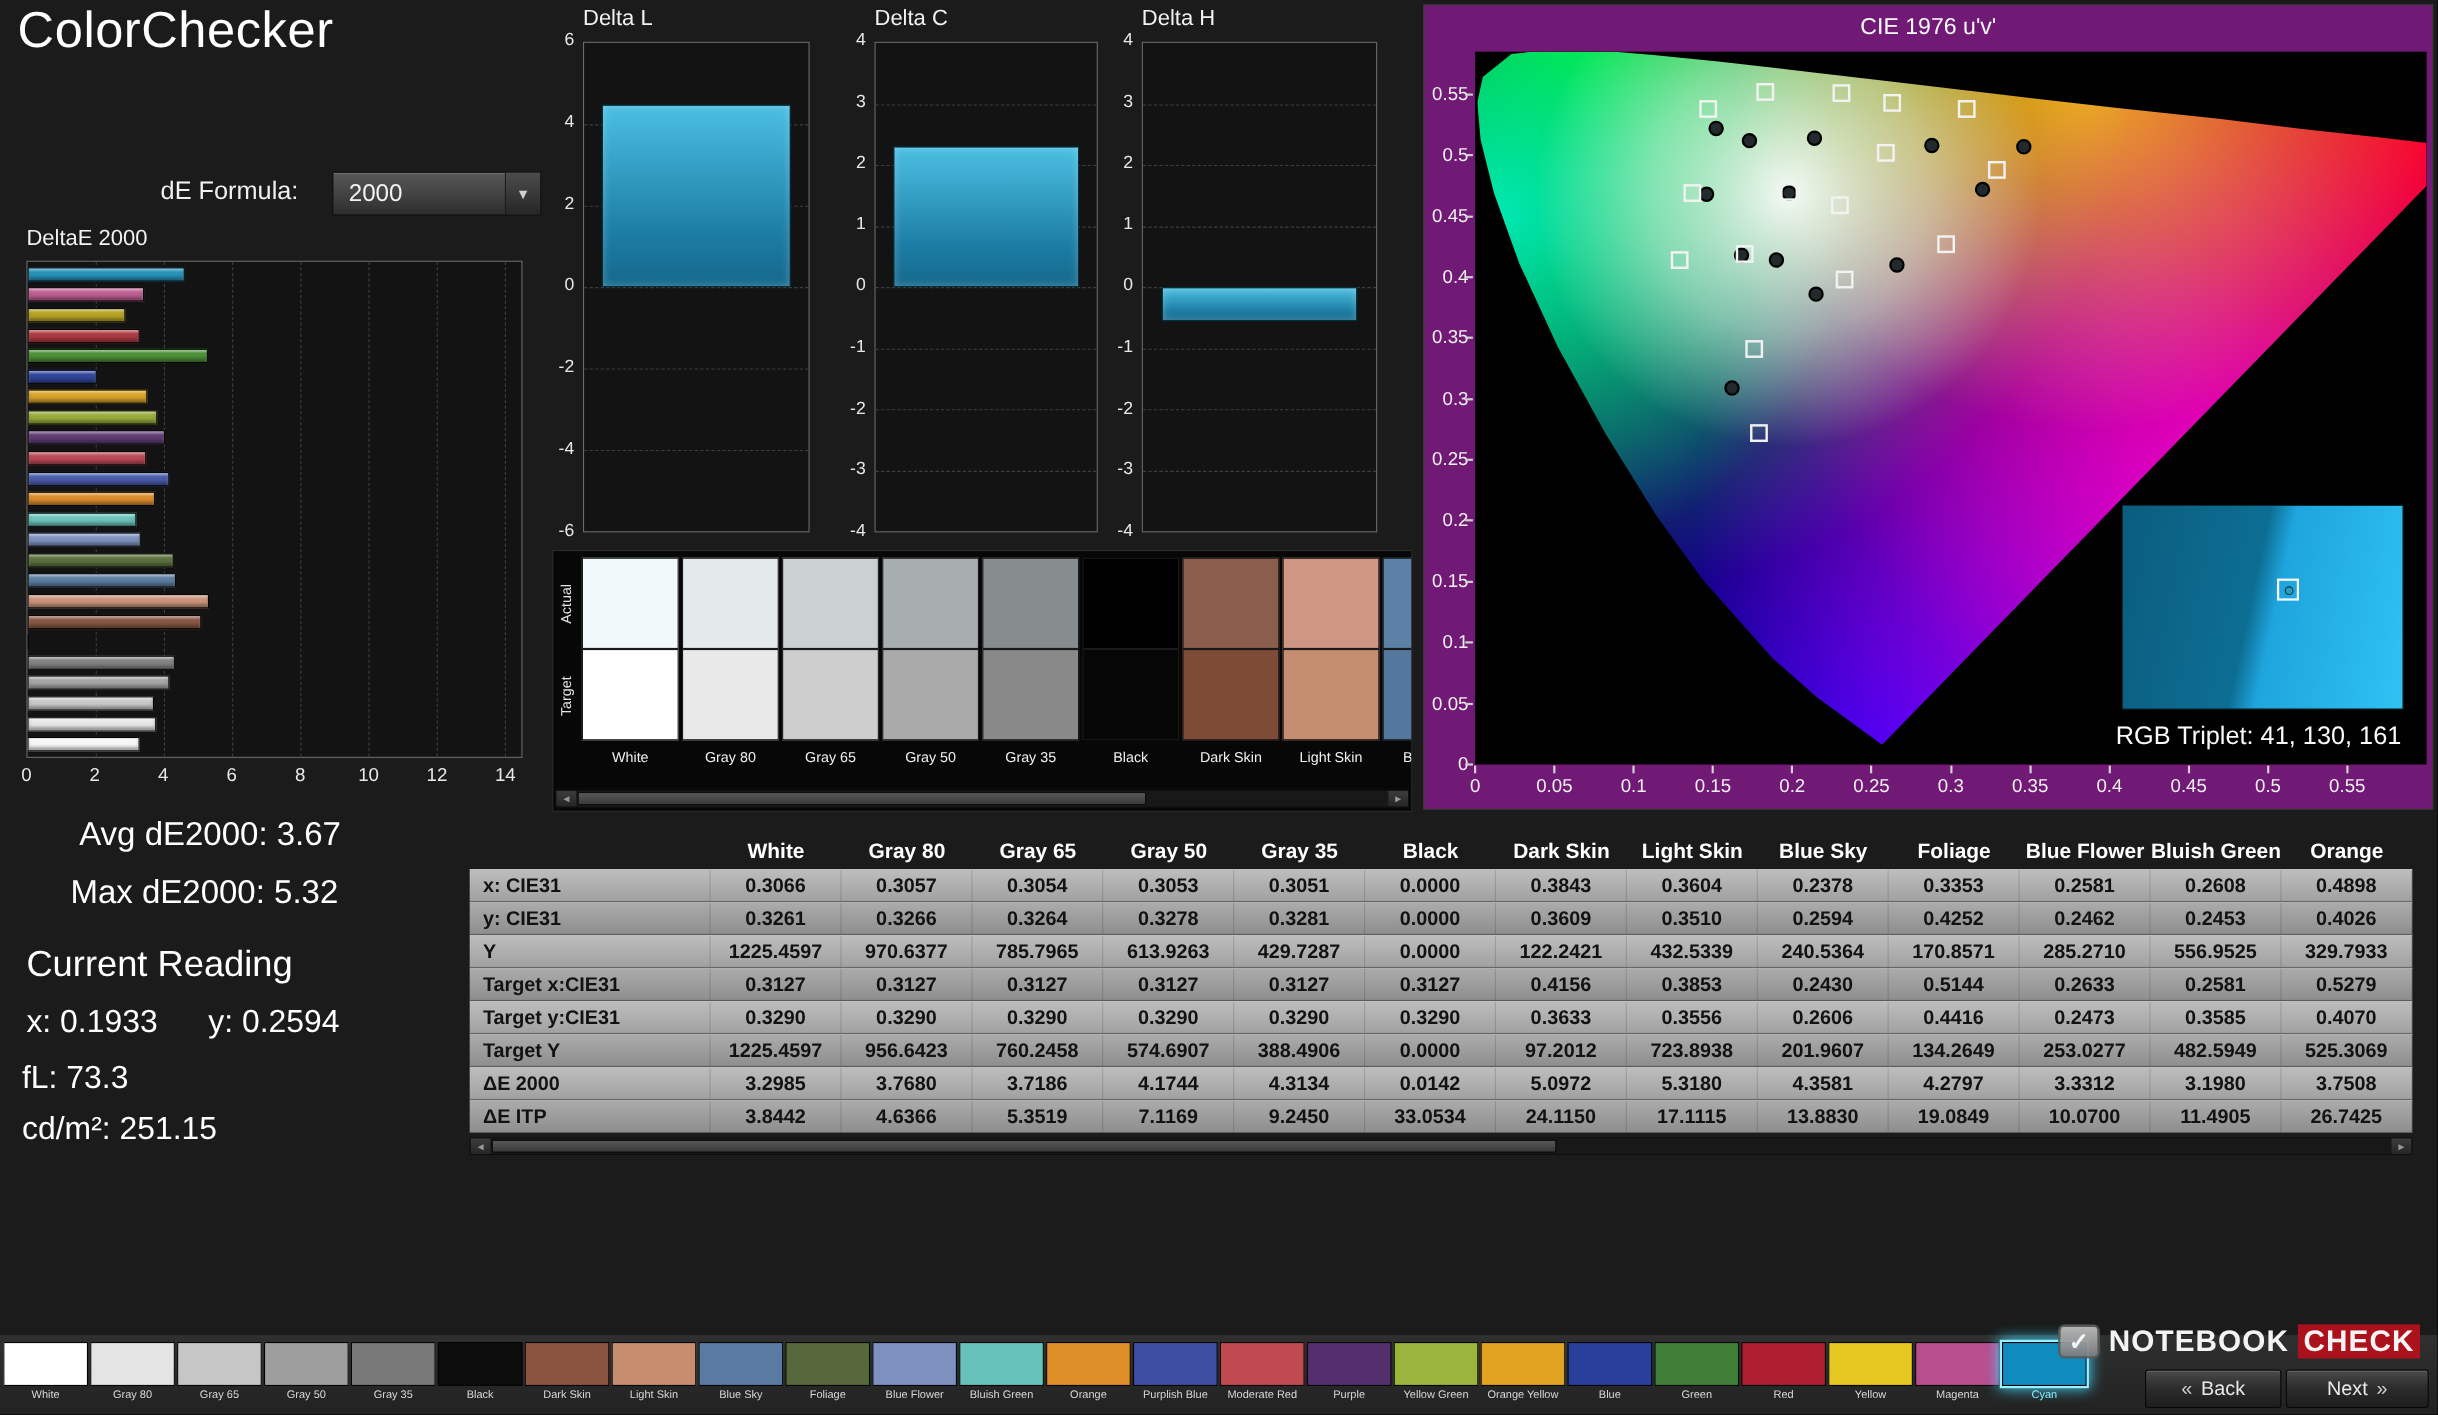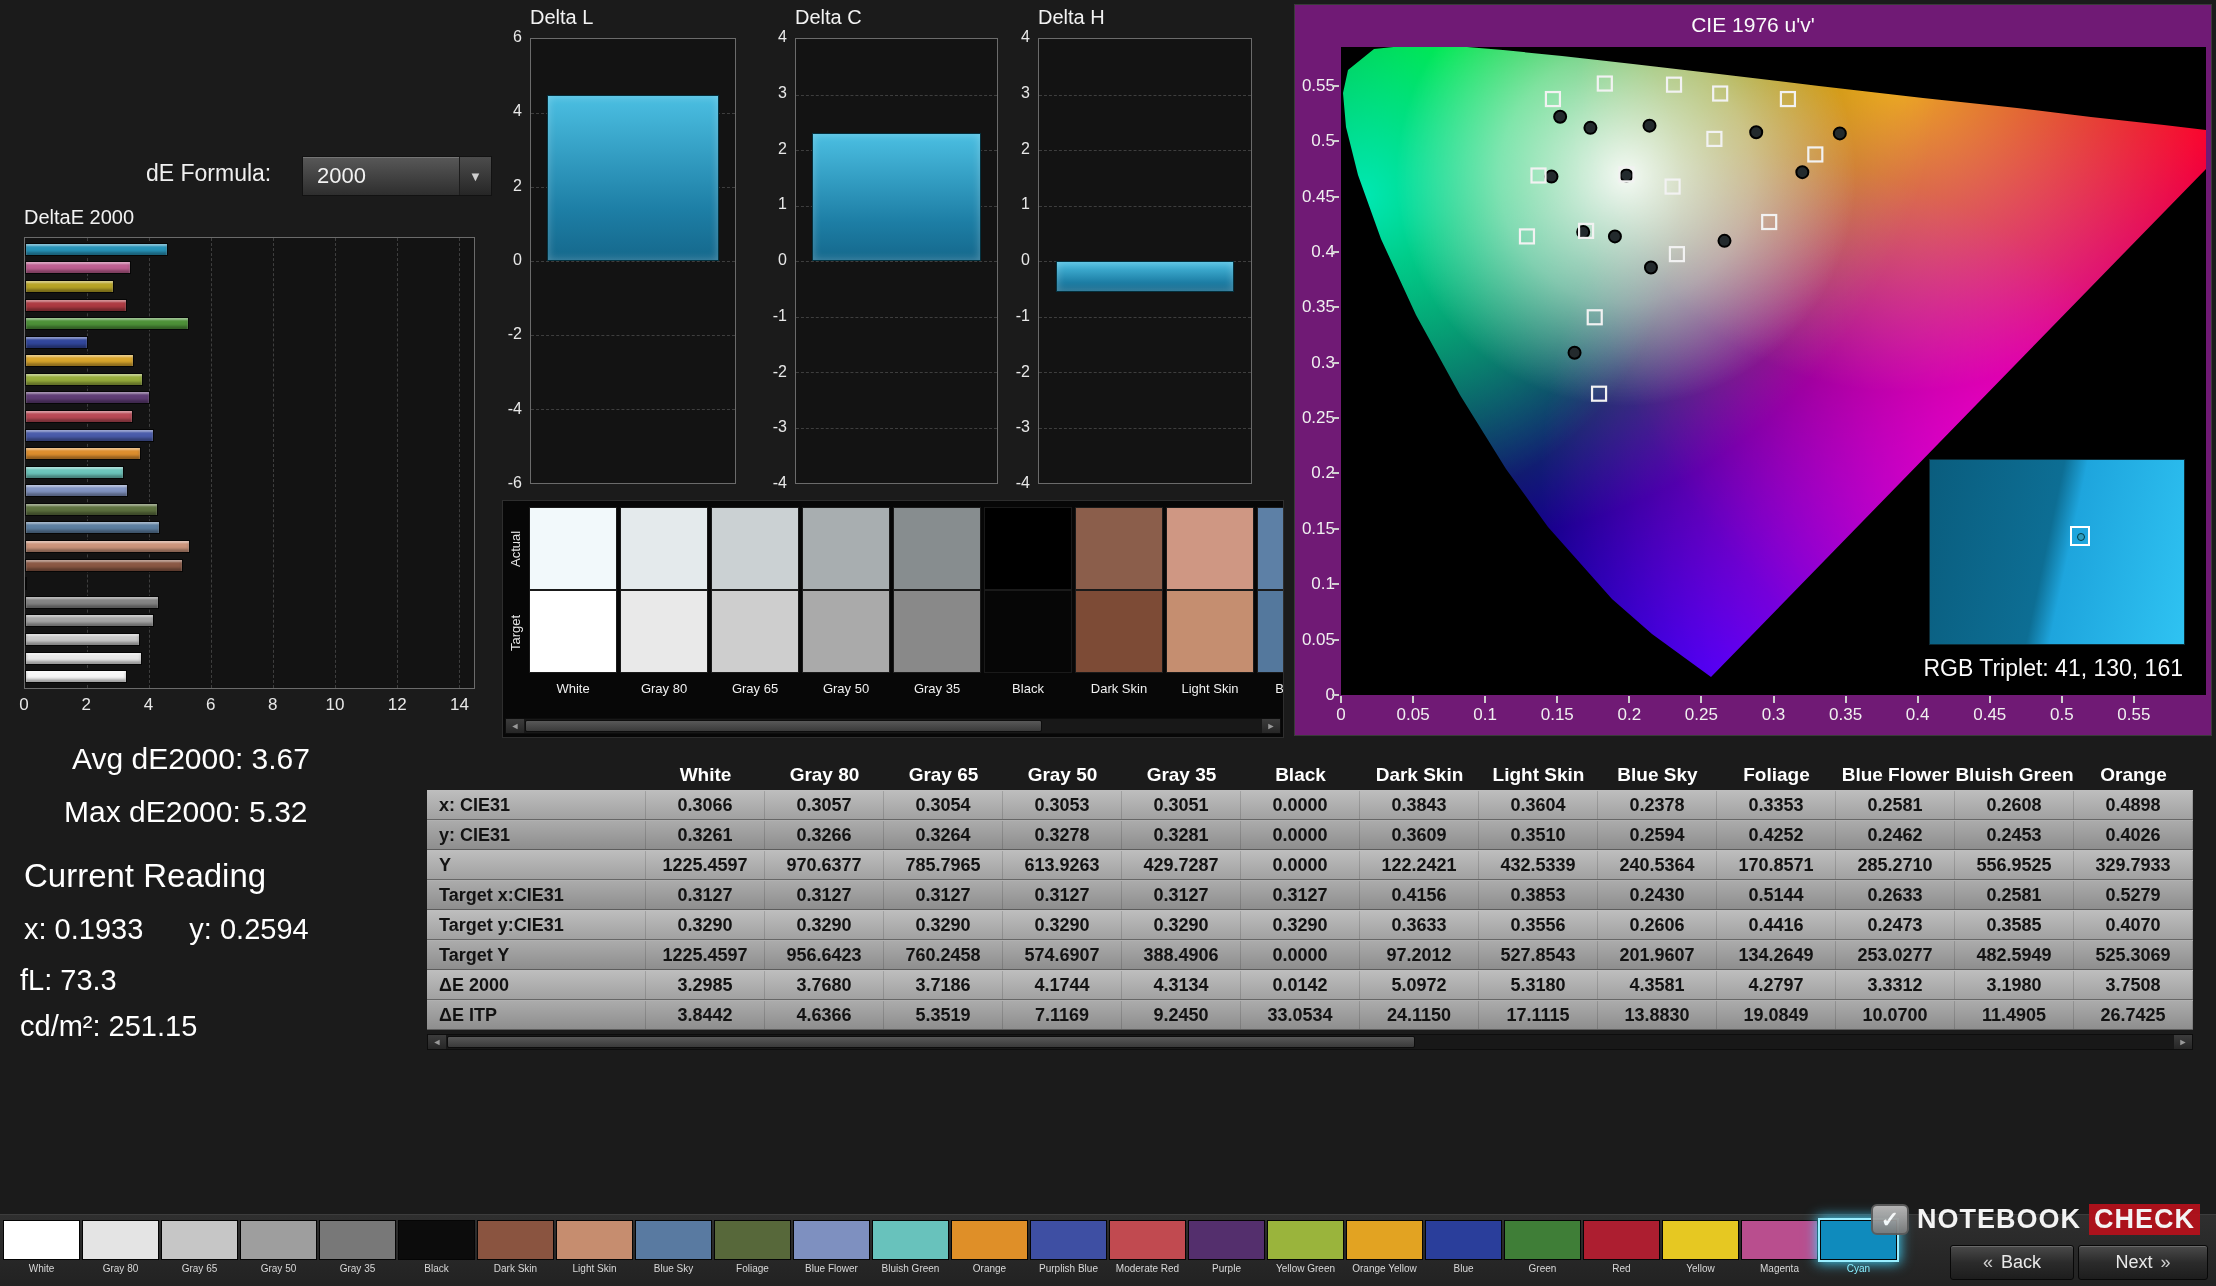--- a/index.html
+++ b/index.html
@@ -101,20 +101,21 @@
   .wbtn{position:absolute;top:1245px;height:35px;background:linear-gradient(180deg,#4a4a4a,#2b2b2b 50%,#1d1d1d);border:1px solid #080808;border-radius:3px;color:#e9e9e9;font-size:18px;display:flex;align-items:center;justify-content:center;gap:8px;box-shadow:inset 0 1px 0 rgba(255,255,255,.18);z-index:3}
   #btn-back{left:1950px;width:124px}
   #btn-next{left:2078px;width:130px}
   .chev{font-size:18px;color:#cfcfcf}
 </style>
 </head>
 <body>
 
 <div id="root">
 
+  <div class="abs" id="page-title">ColorChecker</div>
   <div class="abs" id="de-formula-label">dE Formula:</div>
   <div class="abs" id="de-formula">
     <div class="val">2000</div>
     <div class="arrow">▼</div>
   </div>
 
   <div class="chart-title" style="left:24px;top:206px;width:451px">DeltaE 2000</div>
   <div class="abs" id="de-wrap">
     <div class="plot" id="de-plot">
         <div class="vgrid" style="left: 13.7931%;"></div>
@@ -531,21 +532,21 @@
       </div>
       <div class="trow data even">
         <div class="tcell tlabel">Target Y</div>
         <div class="tcell">1225.4597</div>
         <div class="tcell">956.6423</div>
         <div class="tcell">760.2458</div>
         <div class="tcell">574.6907</div>
         <div class="tcell">388.4906</div>
         <div class="tcell">0.0000</div>
         <div class="tcell">97.2012</div>
-        <div class="tcell">527.8543</div>
+        <div class="tcell">723.8938</div>
         <div class="tcell">201.9607</div>
         <div class="tcell">134.2649</div>
         <div class="tcell">253.0277</div>
         <div class="tcell">482.5949</div>
         <div class="tcell">525.3069</div>
       </div>
       <div class="trow data odd">
         <div class="tcell tlabel">ΔE 2000</div>
         <div class="tcell">3.2985</div>
         <div class="tcell">3.7680</div>

